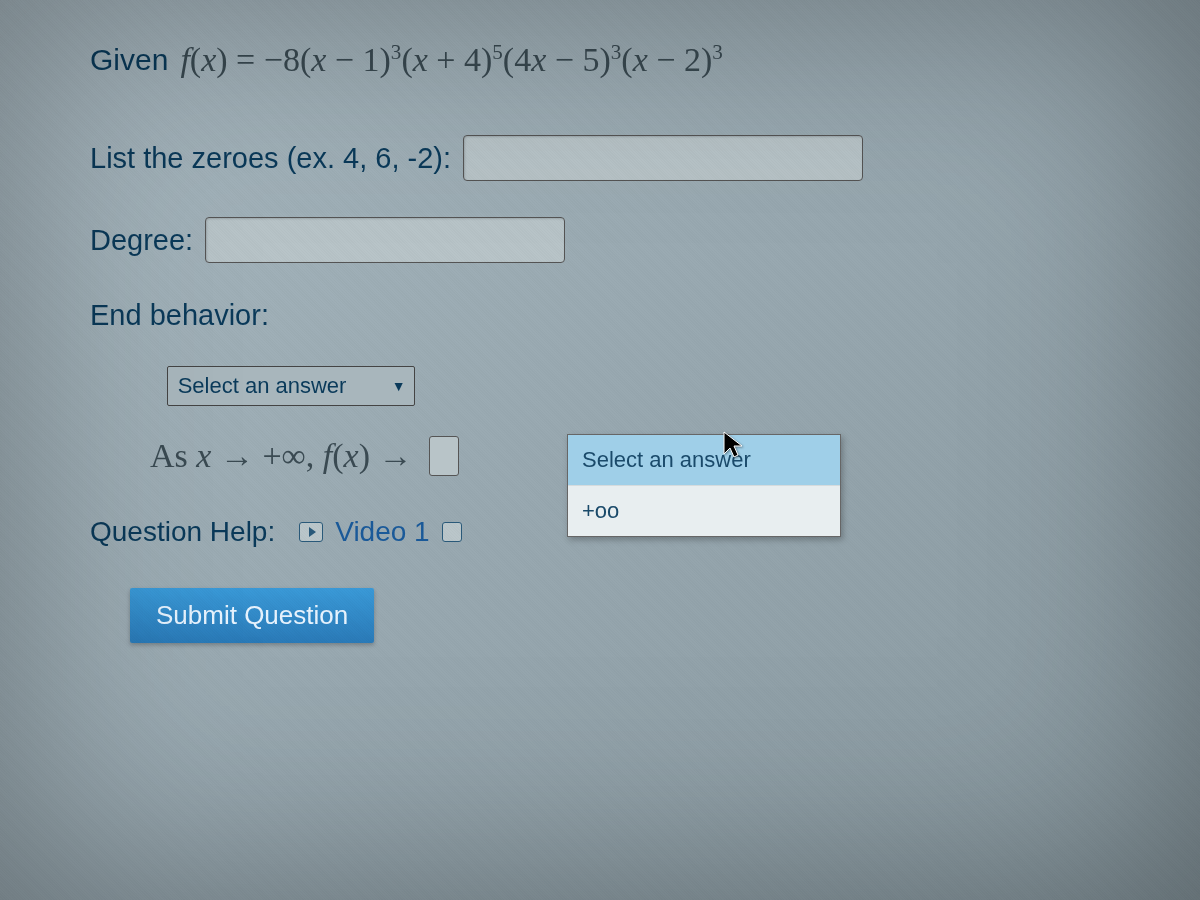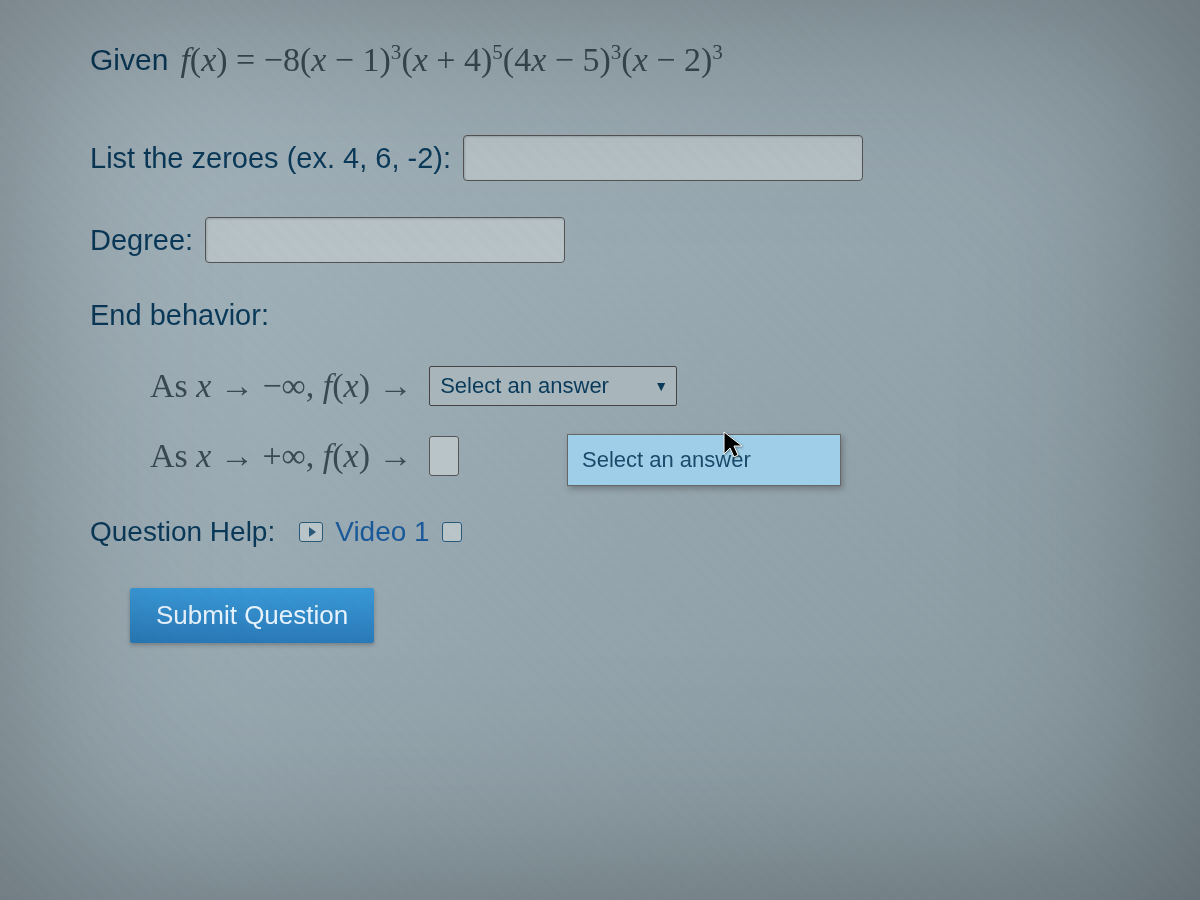--- a/index.html
+++ b/index.html
@@ -198,39 +198,37 @@
   <div class="line">
     <span class="label-text">Degree:</span>
     <input class="text-field field-degree" type="text" value="" style="">
   </div>
 
   <div class="line end-behavior-title">
     <span class="label-text">End behavior:</span>
   </div>
 
   <div class="row-eb">
-    <span class="math">
-      <span class="rm">As </span>x<span class="rm"> → −∞, </span>f<span class="rm">(</span>x<span class="rm">) → </span>
-    </span>
     &nbsp;&nbsp;
     <span class="select-closed">
       <span>Select an answer</span>
       <span class="chev">▼</span>
     </span>
   </div>
 
   <div class="row-eb" style="position:relative;">
     <span class="math">
       <span class="rm">As </span>x<span class="rm"> → +∞, </span>f<span class="rm">(</span>x<span class="rm">) → </span>
     </span>
     &nbsp;&nbsp;
     <span class="field-eb2"></span>
 
     <div class="dropdown">
       <div class="opt highlight">Select an answer</div>
+      <div class="opt">+oo</div>
     </div>
   </div>
 
   <div class="qhelp">
     <span class="label-text">Question Help:</span>
     <span class="play-icon"></span>
     <span class="vlink">Video 1</span>
     <span class="second-play"></span>
   </div>
 

